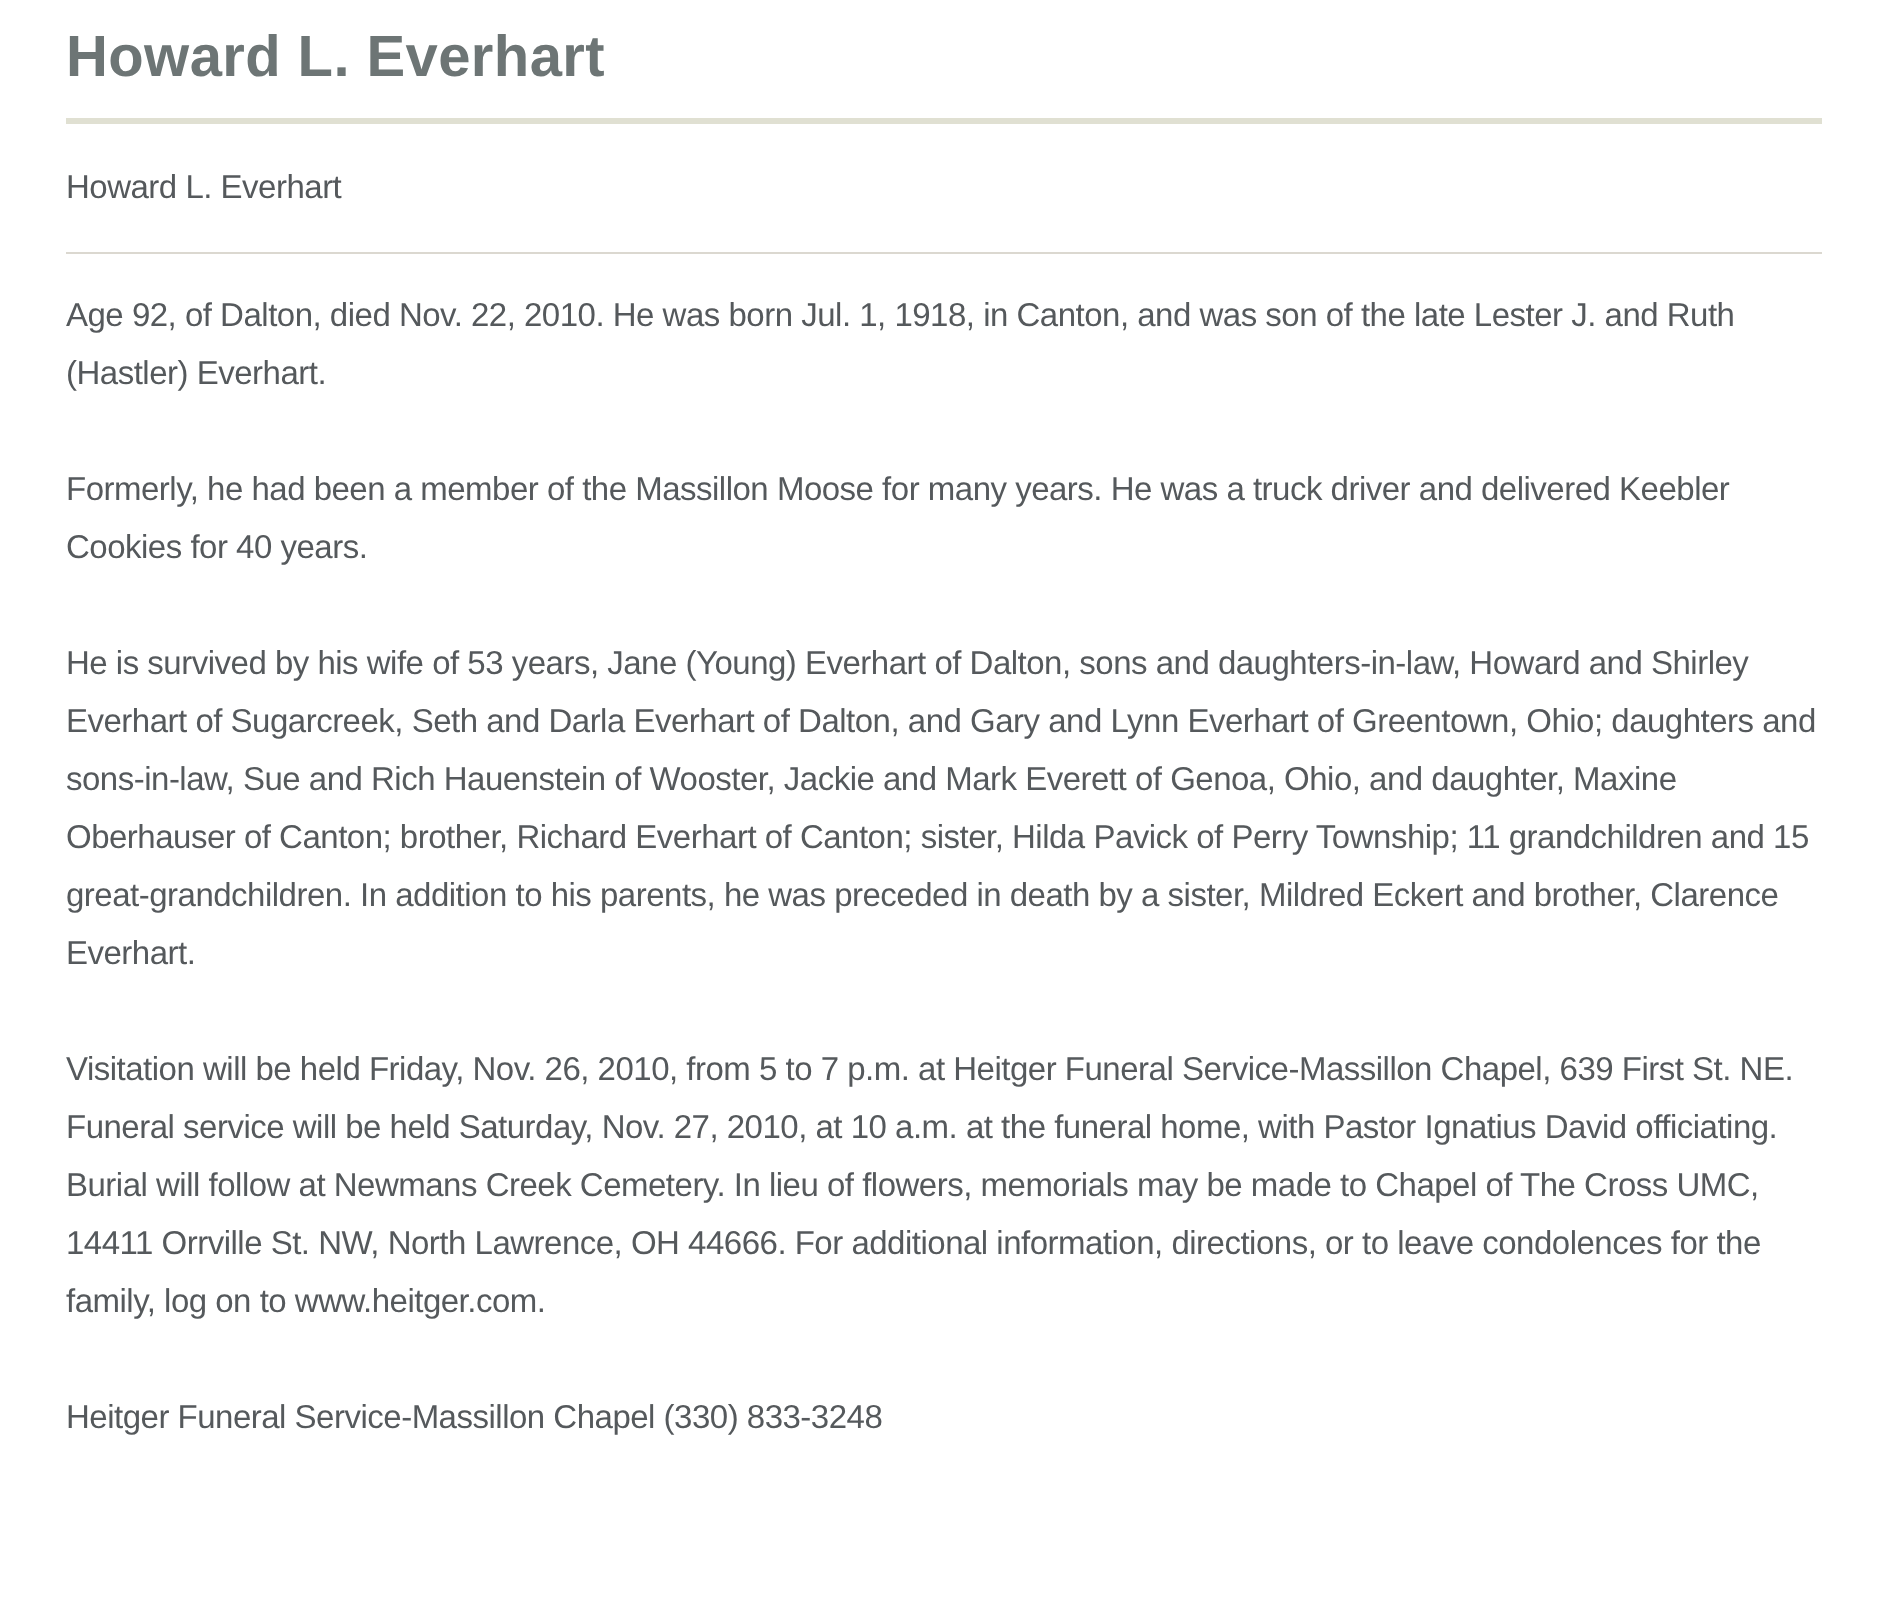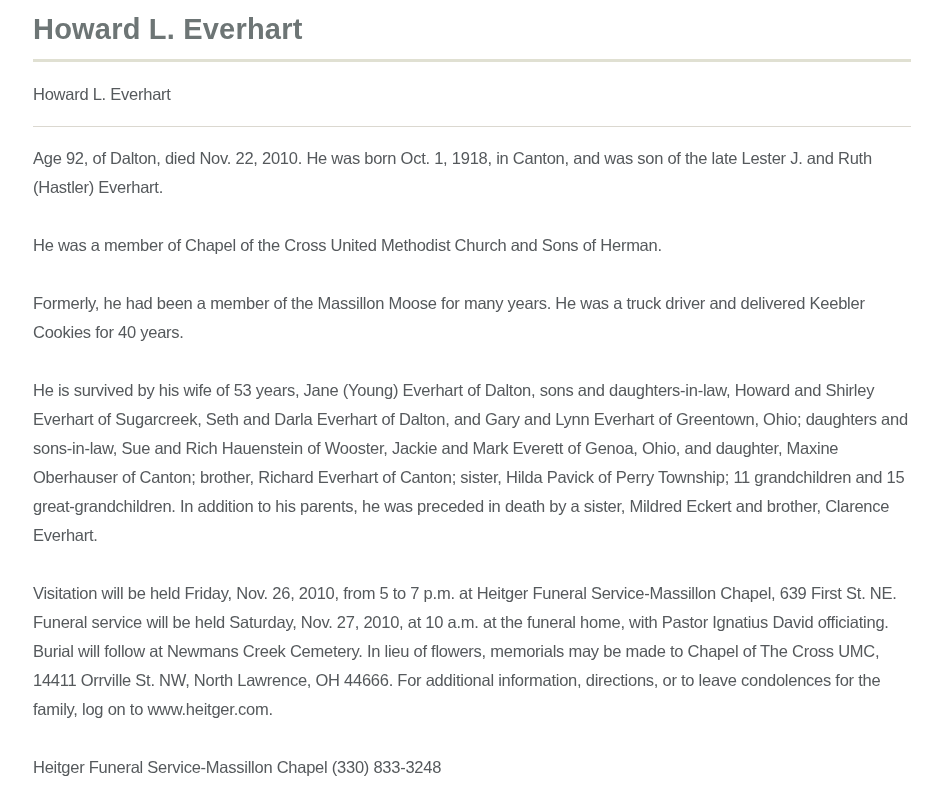--- a/index.html
+++ b/index.html
@@ -68,23 +68,22 @@
 
   <h1 class="page-title">Howard L. Everhart</h1>
 
   <hr class="rule-thick">
 
   <p class="meta-line meta-name">Howard L. Everhart</p>
 
 
   <hr class="rule-thin">
 
-  <p class="body-paragraph">Age 92, of Dalton, died Nov. 22, 2010. He was born Oct. 1, 1918, in Canton, and was son of the late Lester J. and Ruth (Hastler) Everhart.</p>
+  <p class="body-paragraph">Age 92, of Dalton, died Nov. 22, 2010. He was born Jul. 1, 1918, in Canton, and was son of the late Lester J. and Ruth (Hastler) Everhart.</p>
 
-  <p class="body-paragraph">He was a member of Chapel of the Cross United Methodist Church and Sons of Herman.</p>
 
   <p class="body-paragraph">Formerly, he had been a member of the Massillon Moose for many years. He was a truck driver and delivered Keebler Cookies for 40 years.</p>
 
   <p class="body-paragraph">He is survived by his wife of 53 years, Jane (Young) Everhart of Dalton, sons and daughters-in-law, Howard and Shirley Everhart of Sugarcreek, Seth and Darla Everhart of Dalton, and Gary and Lynn Everhart of Greentown, Ohio; daughters and sons-in-law, Sue and Rich Hauenstein of Wooster, Jackie and Mark Everett of Genoa, Ohio, and daughter, Maxine Oberhauser of Canton; brother, Richard Everhart of Canton; sister, Hilda Pavick of Perry Township; 11 grandchildren and 15 great-grandchildren. In addition to his parents, he was preceded in death by a sister, Mildred Eckert and brother, Clarence Everhart.</p>
 
   <p class="body-paragraph">Visitation will be held Friday, Nov. 26, 2010, from 5 to 7 p.m. at Heitger Funeral Service-Massillon Chapel, 639 First St. NE. Funeral service will be held Saturday, Nov. 27, 2010, at 10 a.m. at the funeral home, with Pastor Ignatius David officiating. Burial will follow at Newmans Creek Cemetery. In lieu of flowers, memorials may be made to Chapel of The Cross UMC, 14411 Orrville St. NW, North Lawrence, OH 44666. For additional information, directions, or to leave condolences for the family, log on to www.heitger.com.</p>
 
   <p class="funeral-home-line">Heitger Funeral Service-Massillon Chapel (330) 833-3248</p>
 
 </div>

